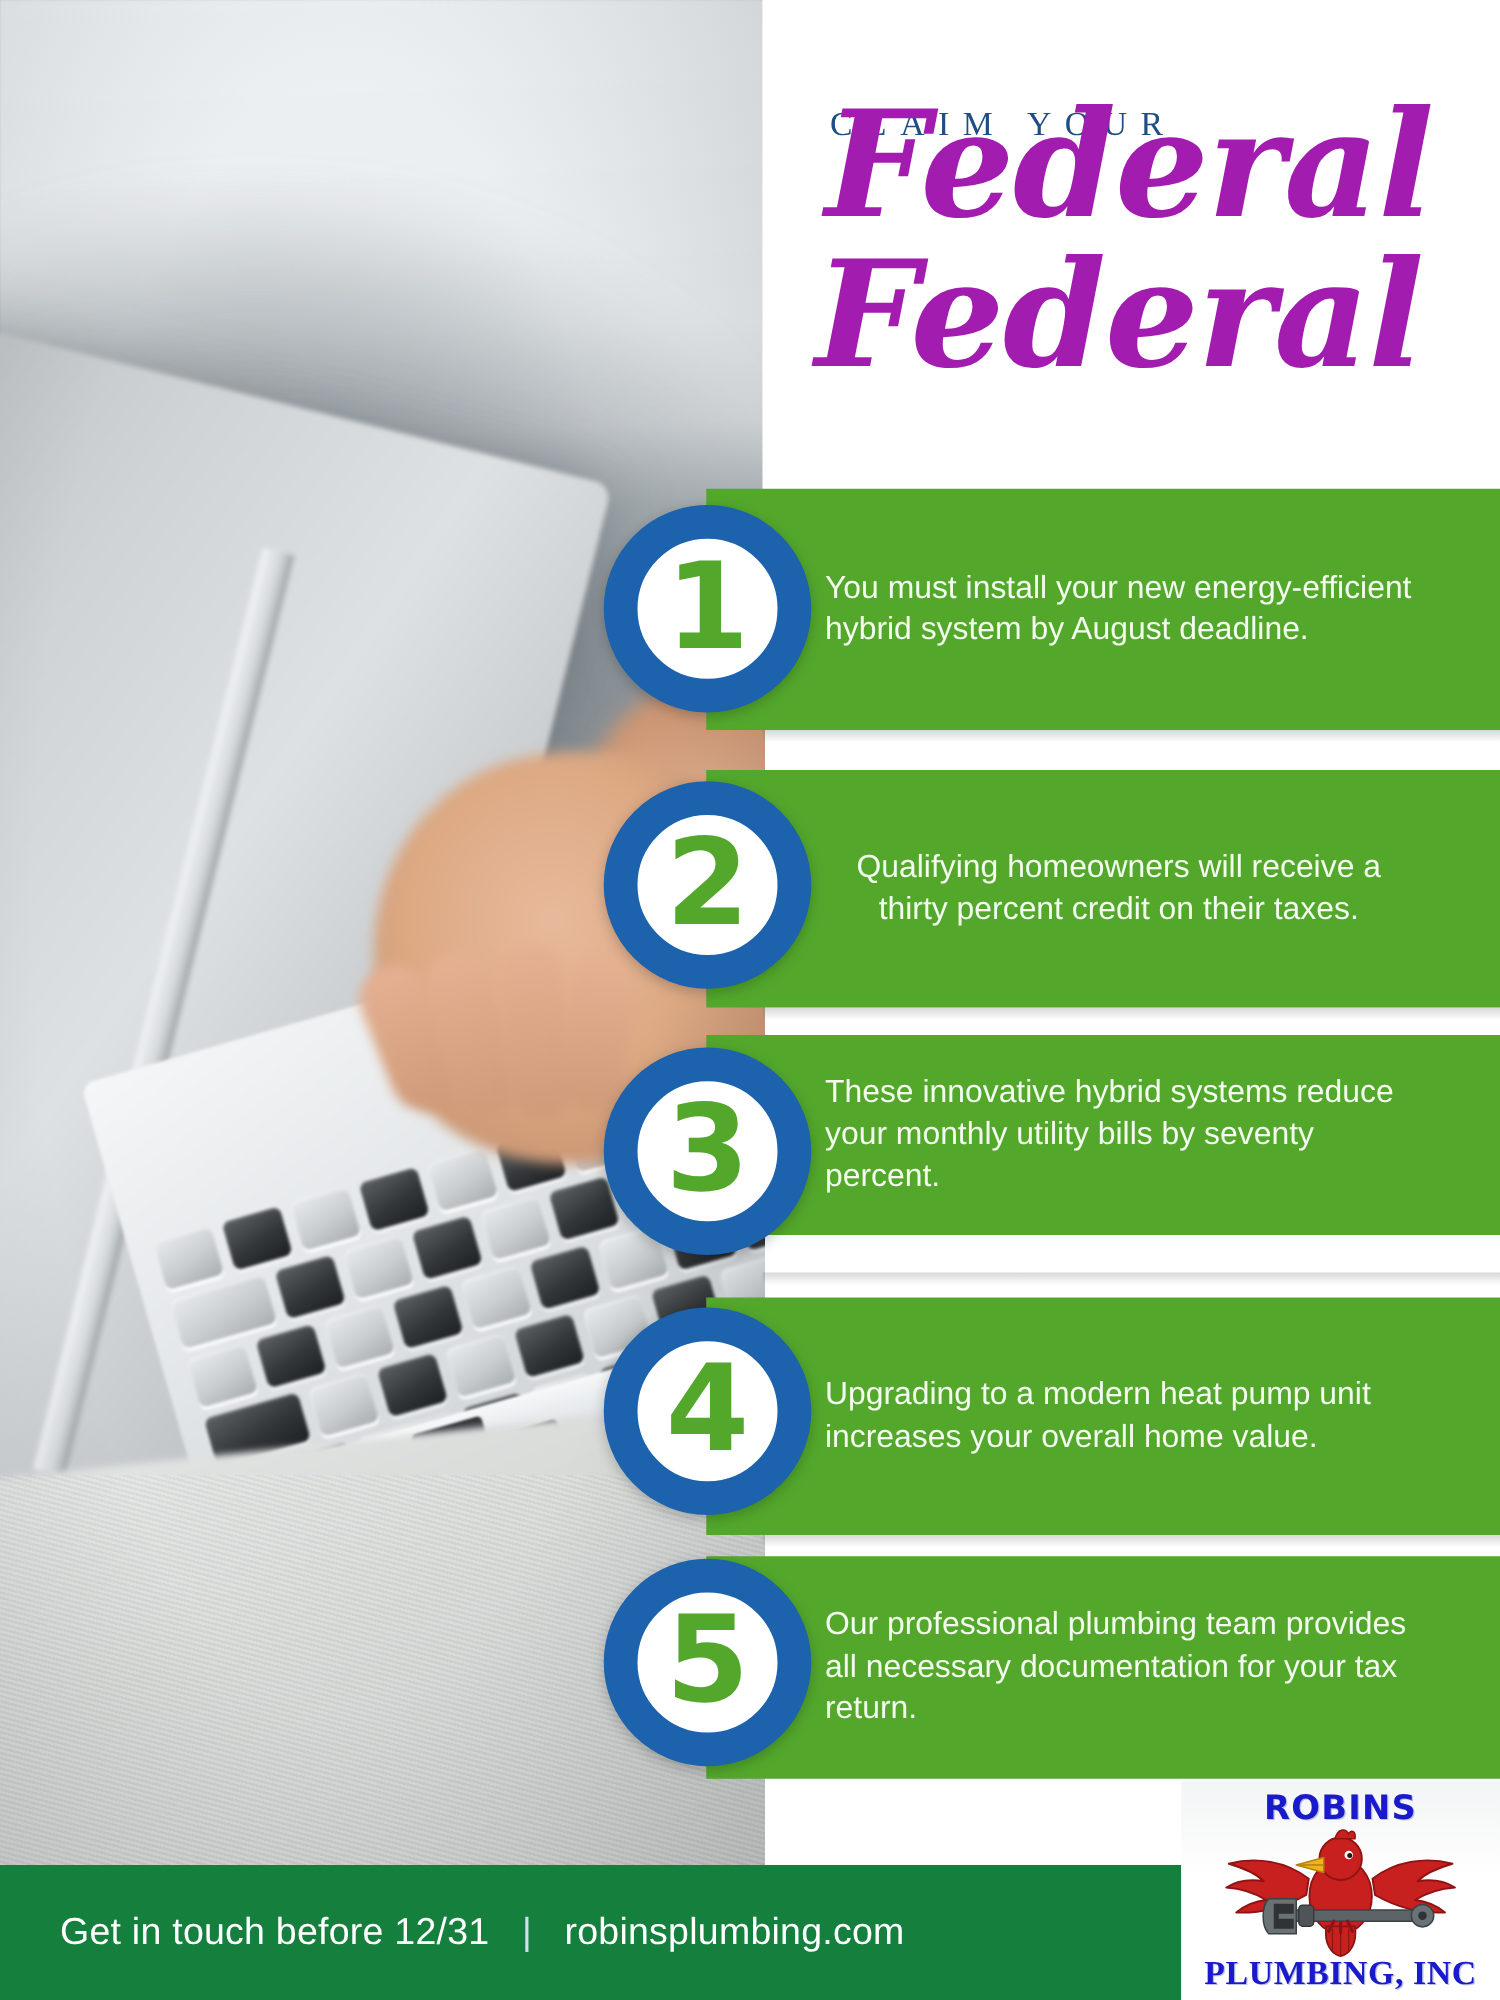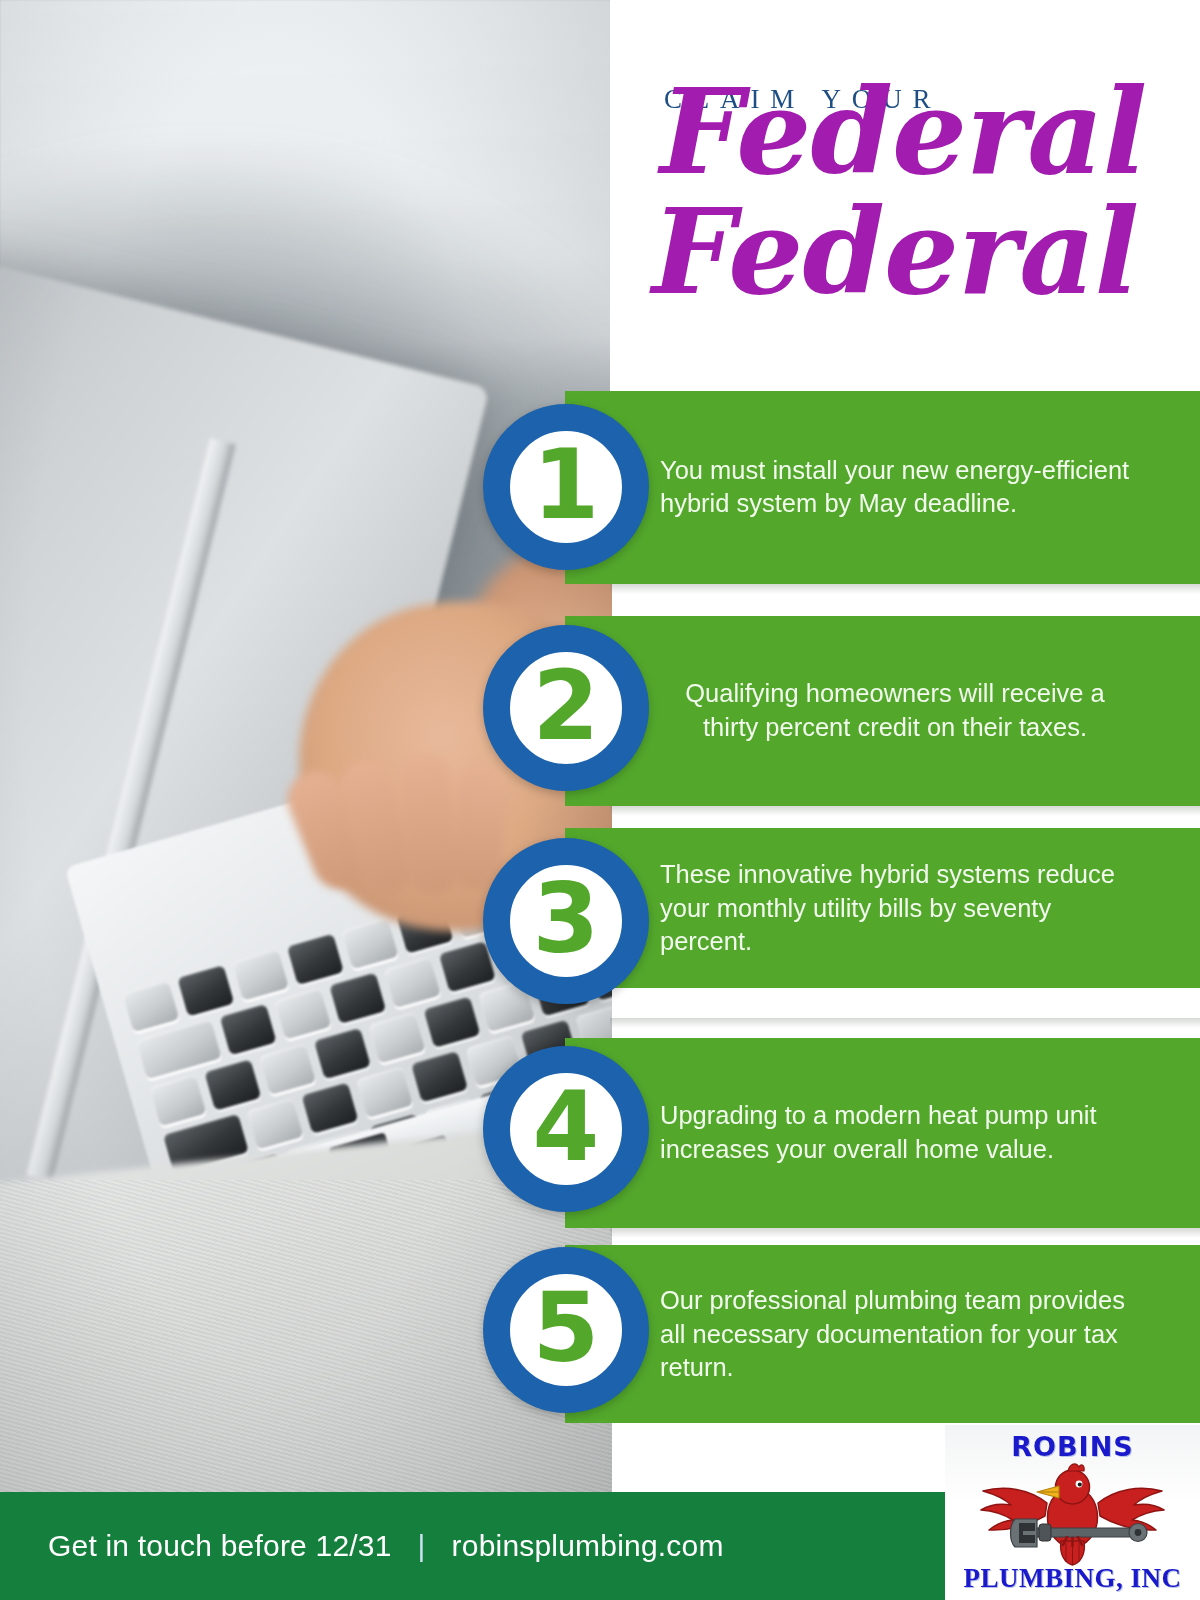--- a/index.html
+++ b/index.html
@@ -307,21 +307,21 @@
 
   <div class="header-panel">
     <div class="kicker">CLAIM YOUR</div>
     <div class="headline">
       <span class="l1">Federal</span>
       <span class="l2">Federal</span>
     </div>
   </div>
 
   <div class="bar" style="top:391px;height:193px;">
-    <div class="txt">You must install your new energy-efficient hybrid system by May deadline.</div>
+    <div class="txt">You must install your new energy-efficient hybrid system by August deadline.</div>
   </div>
   <div class="bar-gap-shadow" style="top:584px;"></div>
 
   <div class="bar" style="top:616px;height:190px;text-align:center;">
     <div class="txt">Qualifying homeowners will receive a thirty percent credit on their taxes.</div>
   </div>
   <div class="bar-gap-shadow" style="top:806px;"></div>
 
   <div class="bar" style="top:828px;height:160px;">
     <div class="txt">These innovative hybrid systems reduce your monthly utility bills by seventy percent.</div>

